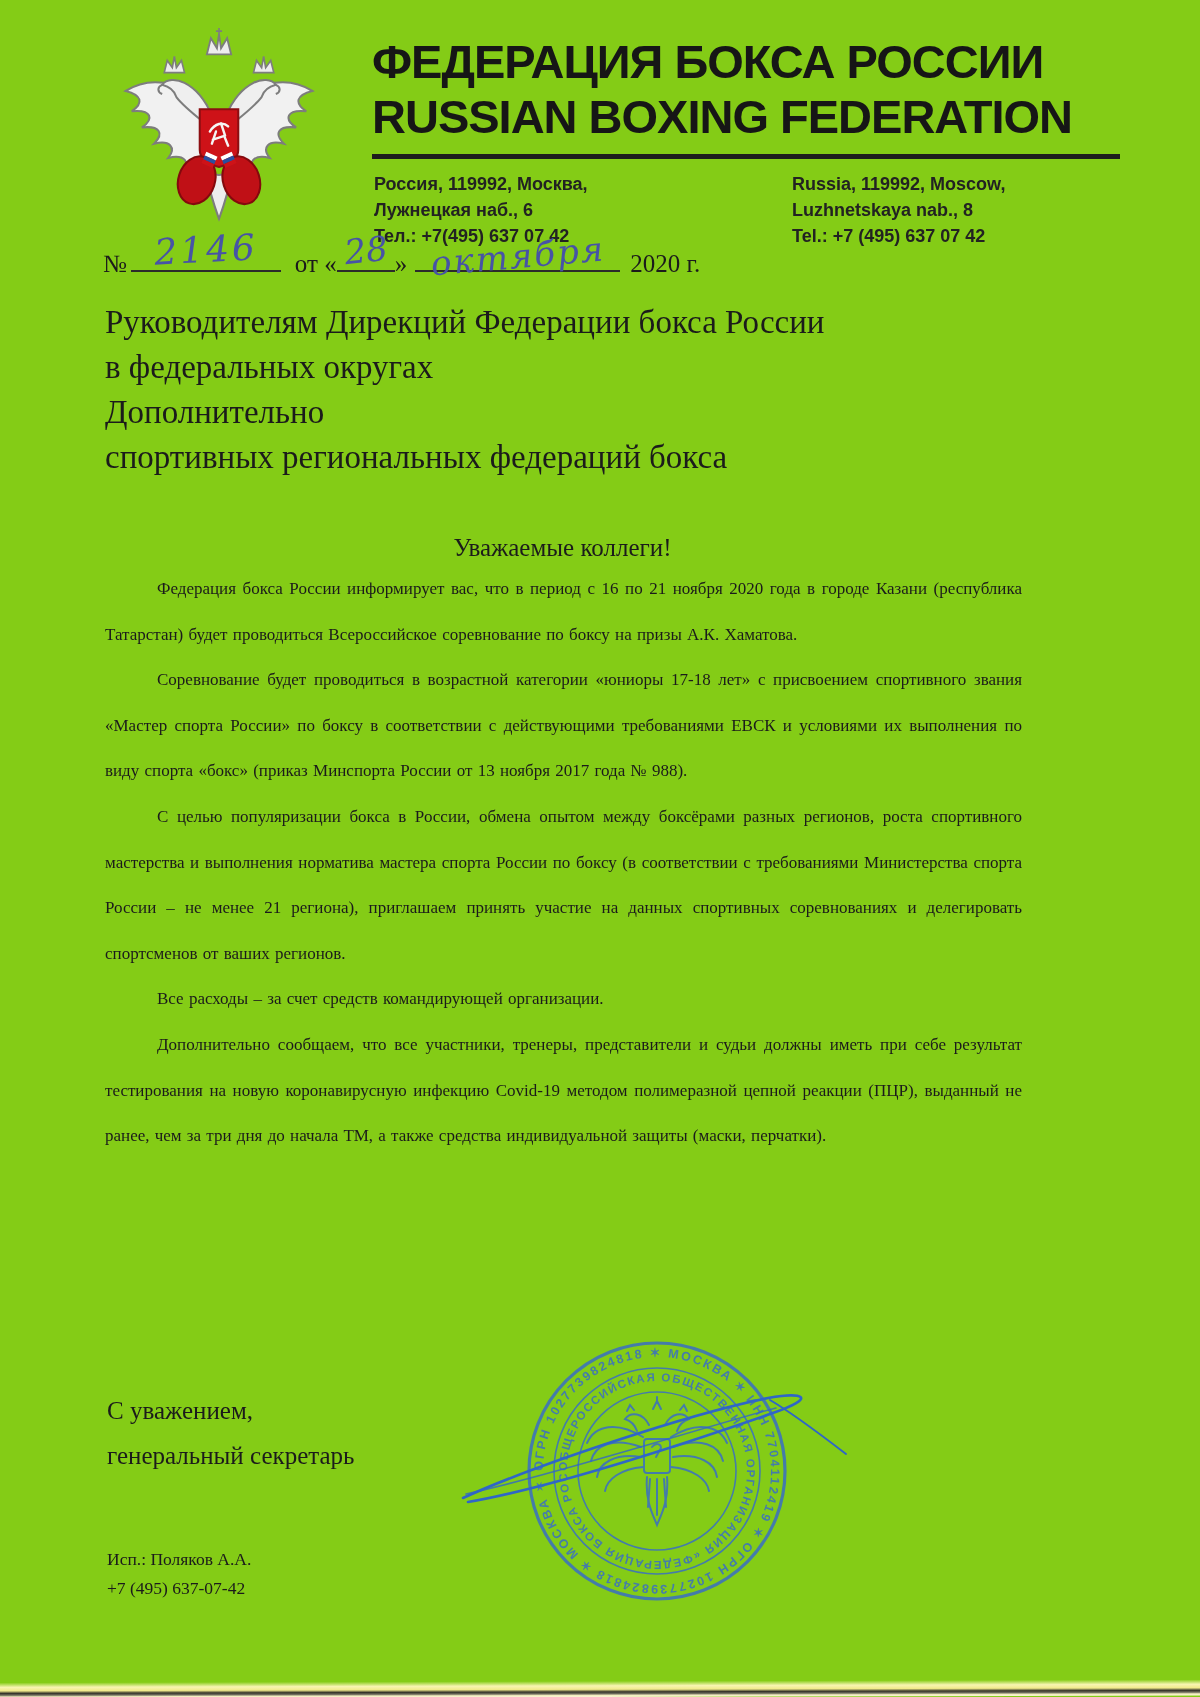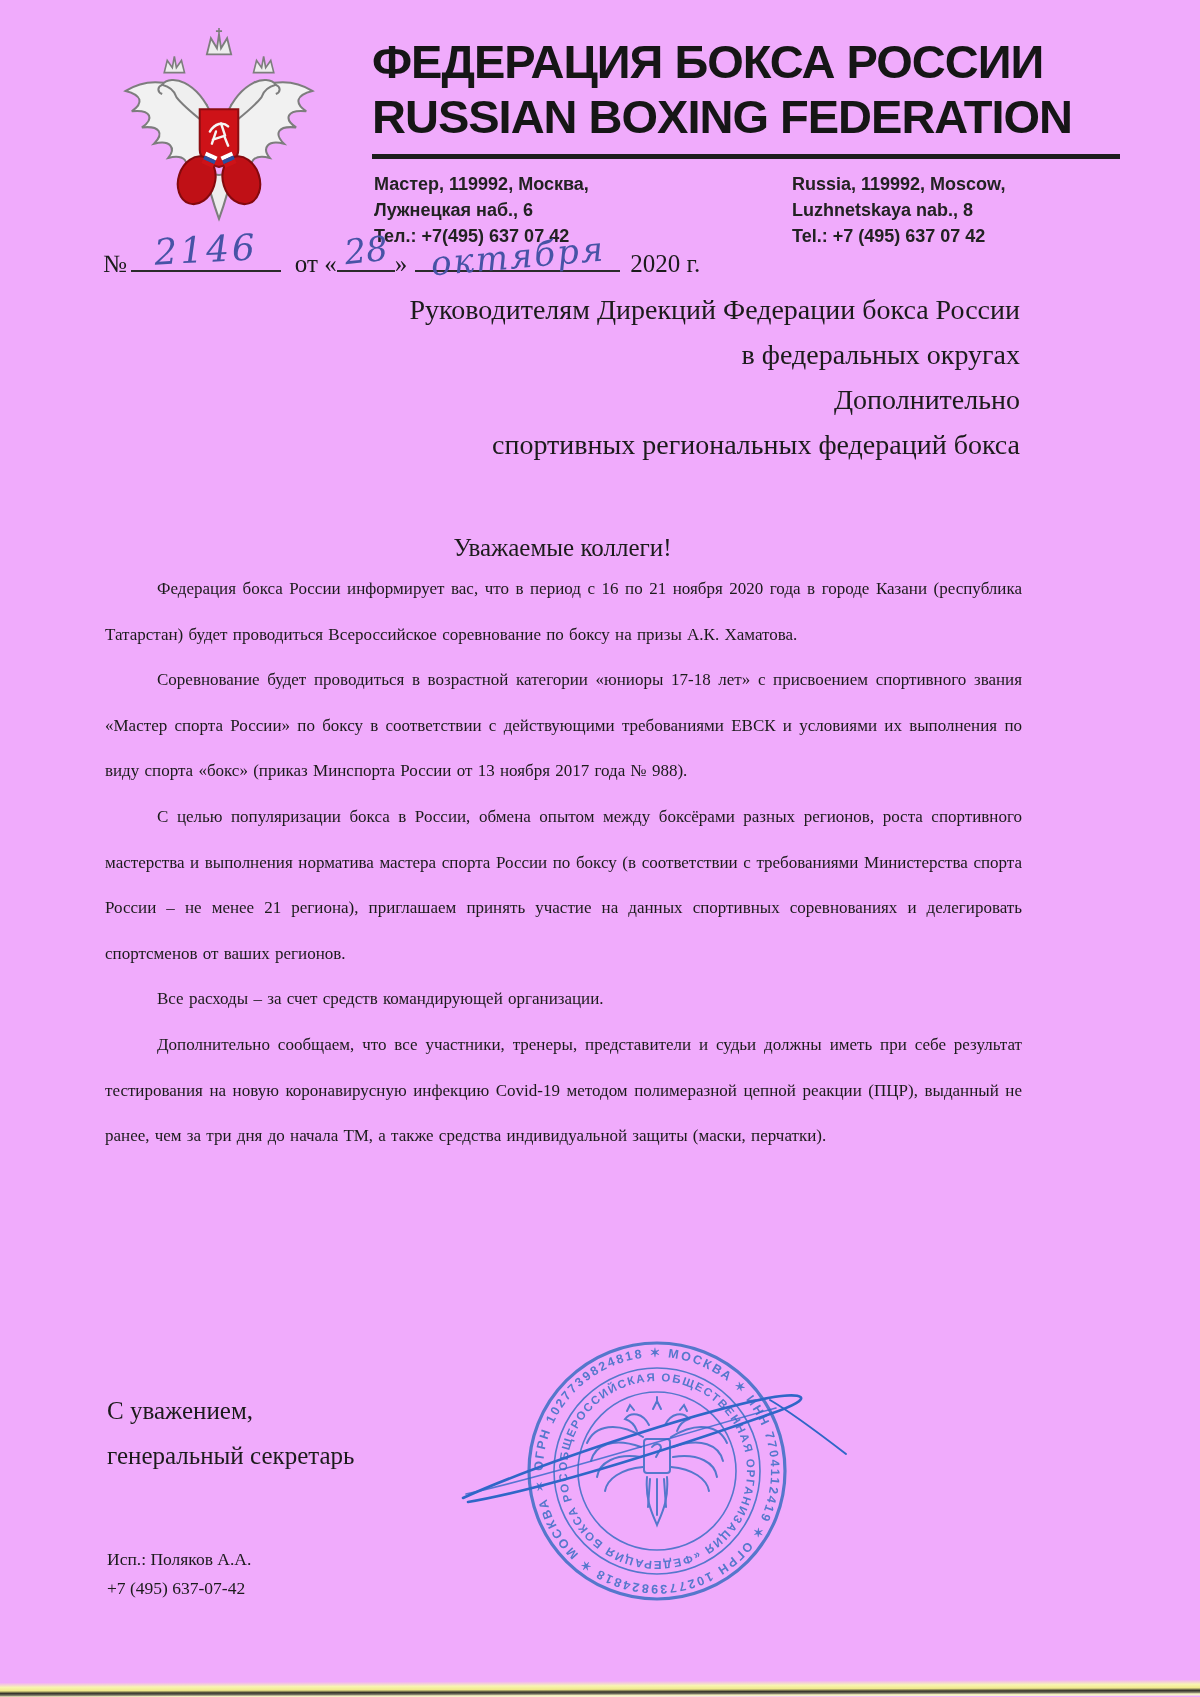--- a/index.html
+++ b/index.html
@@ -1,18 +1,18 @@
 <!DOCTYPE html>
 <html><head>
 <meta charset="utf-8">
 <style>
   html,body{margin:0;padding:0;background:#e8e8e8;}
   .page{
     position:relative;width:1200px;height:1697px;margin:0 auto;
-    background:#f0abfc;overflow:hidden;
+    background:#84cc16;overflow:hidden;
     font-family:"Liberation Serif",serif;color:#1b1b1b;
   }
   
   .emblem{position:absolute;left:106px;top:26px;width:226px;height:208px;}
   .masthead{position:absolute;left:372px;top:34px;width:748px;}
   .title{font-family:"Liberation Sans",sans-serif;font-weight:800;
     font-size:47px;line-height:55px;letter-spacing:-1px;color:#161616;white-space:nowrap;}
   .rule{height:5px;background:#1d1d1d;margin-top:10px;}
   .addr-row{position:relative;margin-top:12px;height:84px;
     font-family:"Liberation Sans",sans-serif;font-weight:700;font-size:18px;
@@ -21,22 +21,22 @@
   .addr-ru{position:absolute;left:2px;top:0;}
   
   .refline{position:absolute;left:103px;top:240px;font-size:25px;white-space:nowrap;}
   .blank{display:inline-block;border-bottom:2px solid #2b2b2b;height:30px;position:relative;vertical-align:baseline;}
   .hand{position:absolute;bottom:0;left:50%;white-space:nowrap;
     font-style:italic;color:#4753a6;font-family:"DejaVu Serif",serif;}
   .hand-num{font-size:36px;transform:translateX(-50%) rotate(-3deg);letter-spacing:3px;}
   .hand-day{font-size:34px;transform:translateX(-50%) rotate(-6deg);}
   .hand-month{font-size:34px;transform:translateX(-50%) rotate(-5deg);letter-spacing:2px;bottom:-6px;}
   
-  .recipient{position:absolute;left:105px;top:287px;width:915px;
-    text-align:right;font-size:28px;line-height:45px;}
+  .recipient{position:absolute;left:105px;top:300px;width:915px;
+    font-size:33px;line-height:45px;}
   
   .salutation{position:absolute;left:105px;top:518px;width:915px;text-align:center;font-size:25px;margin-top:16px;}
   .body{position:absolute;left:105px;top:566px;width:917px;}
   .body p{margin:0;text-indent:52px;text-align:justify;
     font-size:17px;line-height:45.6px;word-spacing:1px;}
   
   .signoff{position:absolute;left:107px;top:1388px;font-size:25px;line-height:45px;}
   .signer{position:absolute;left:105px;top:1430px;width:915px;text-align:right;font-size:25px;}
   
   .stamp{position:absolute;left:516px;top:1330px;width:282px;height:282px;opacity:.85;}
@@ -89,21 +89,21 @@
       <rect x="113" y="134" width="12" height="4" fill="#ce1218"></rect>
     </g>
   </svg>
 
   <div class="masthead">
     <div class="title">ФЕДЕРАЦИЯ БОКСА РОССИИ</div>
     <div class="title">RUSSIAN BOXING FEDERATION</div>
     <div class="rule"></div>
     <div class="addr-row">
       <div class="addr-ru">
-        <div>Мастер, 119992, Москва,</div>
+        <div>Россия, 119992, Москва,</div>
         <div>Лужнецкая наб., 6</div>
         <div>Тел.: +7(495) 637 07 42</div>
       </div>
       <div class="addr-en">
         <div>Russia, 119992, Moscow,</div>
         <div>Luzhnetskaya nab., 8</div>
         <div>Tel.: +7 (495) 637 07 42</div>
       </div>
     </div>
   </div>

